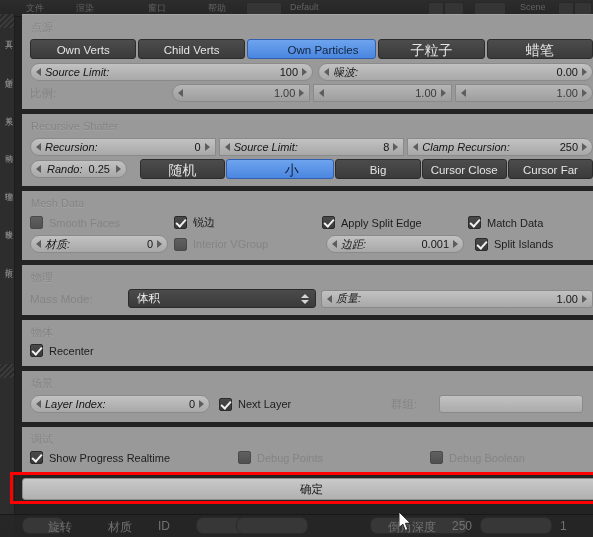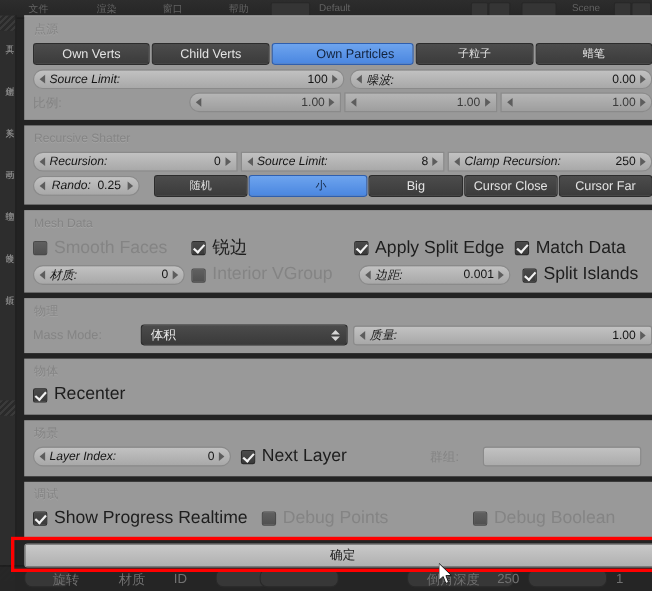--- a/index.html
+++ b/index.html
@@ -44,21 +44,21 @@
 
   .row{display:flex;align-items:center;gap:2px;margin-bottom:3px;}
   .row:last-child{margin-bottom:0;}
 
   
   .tabs{display:flex;gap:2px;}
   .tab{flex:1;height:20px;line-height:20px;text-align:center;color:#e4e4e4;
     background:linear-gradient(#4c4c4c,#3b3b3b);border:1px solid #2c2c2c;border-radius:3px;
     font-size:11.5px;box-sizing:border-box;}
   .tab.active{background:linear-gradient(#6ea4ee,#4a86e0);border-color:#2f5fae;color:#12233d;padding-left:23px;}
-  .tab.cjk{font-size:10px;}
+  .tab.cjk{font-size:14px;}
 
   
   .num{position:relative;height:18px;border-radius:9px;box-sizing:border-box;
     background:linear-gradient(#c2c2c2,#a8a8a8);border:1px solid #8a8a8a;
     display:flex;align-items:center;padding:0 14px;color:#151515;font-size:11px;}
   .num.sq{border-radius:3px;}
   .num .lab{flex:0 0 auto;white-space:nowrap;font-style:italic;}
   .num .val{margin-left:auto;white-space:nowrap;}
   .num .arr{position:absolute;top:50%;transform:translateY(-50%);width:0;height:0;
     border-top:4px solid transparent;border-bottom:4px solid transparent;}
@@ -68,21 +68,21 @@
   .num.flat{border-radius:0;}
   .num.lcap{border-radius:9px 0 0 9px;}
   .num.rcap{border-radius:0 9px 9px 0;}
 
   
   .cb{display:flex;align-items:center;gap:6px;white-space:nowrap;}
   .cb .box{width:13px;height:13px;border-radius:2px;box-sizing:border-box;flex:0 0 auto;
     background:linear-gradient(#4a4a4a,#3a3a3a);border:1px solid #2b2b2b;position:relative;}
   .cb .box.on::after{content:"";position:absolute;left:3px;top:0px;width:4px;height:8px;
     border:solid #f2f2f2;border-width:0 2px 2px 0;transform:rotate(42deg);}
-  .cb .txt{color:#1d1d1d;font-size:16px;}
+  .cb .txt{color:#1d1d1d;font-size:11px;}
   .cb.disabled .txt{color:#848484;}
   .cb.disabled .box{background:linear-gradient(#606060,#505050);border-color:#4a4a4a;}
 
   
   .flabel{color:#848484;font-size:11.5px;white-space:nowrap;}
 
   
   .dd{height:19px;border-radius:3px;box-sizing:border-box;position:relative;
     background:linear-gradient(#4b4b4b,#3a3a3a);border:1px solid #2b2b2b;
     display:flex;align-items:center;padding:0 18px 0 8px;color:#ececec;font-size:11.5px;}
@@ -106,21 +106,21 @@
   
   .cursor{position:absolute;left:399px;top:512px;width:13px;height:20px;z-index:40;}
 </style>
 </head>
 <body>
 
 <div class="app-bg"></div>
 
 <div class="top-header">
   <span class="ghost" style="left:26px">文件</span>
-  <span class="ghost" style="left:88px">渲染</span>
+  <span class="ghost" style="left:76px">渲染</span>
   <span class="ghost" style="left:148px">窗口</span>
   <span class="ghost" style="left:208px">帮助</span>
   <div class="hdr-box" style="left:246px;width:34px"></div>
   <span class="ghost" style="left:290px">Default</span>
   <div class="hdr-box" style="left:428px;width:14px"></div>
   <div class="hdr-box" style="left:444px;width:18px"></div>
   <div class="hdr-box" style="left:474px;width:30px"></div>
   <span class="ghost" style="left:520px">Scene</span>
   <div class="hdr-box" style="left:558px;width:14px"></div>
   <div class="hdr-box" style="left:574px;width:16px"></div>

